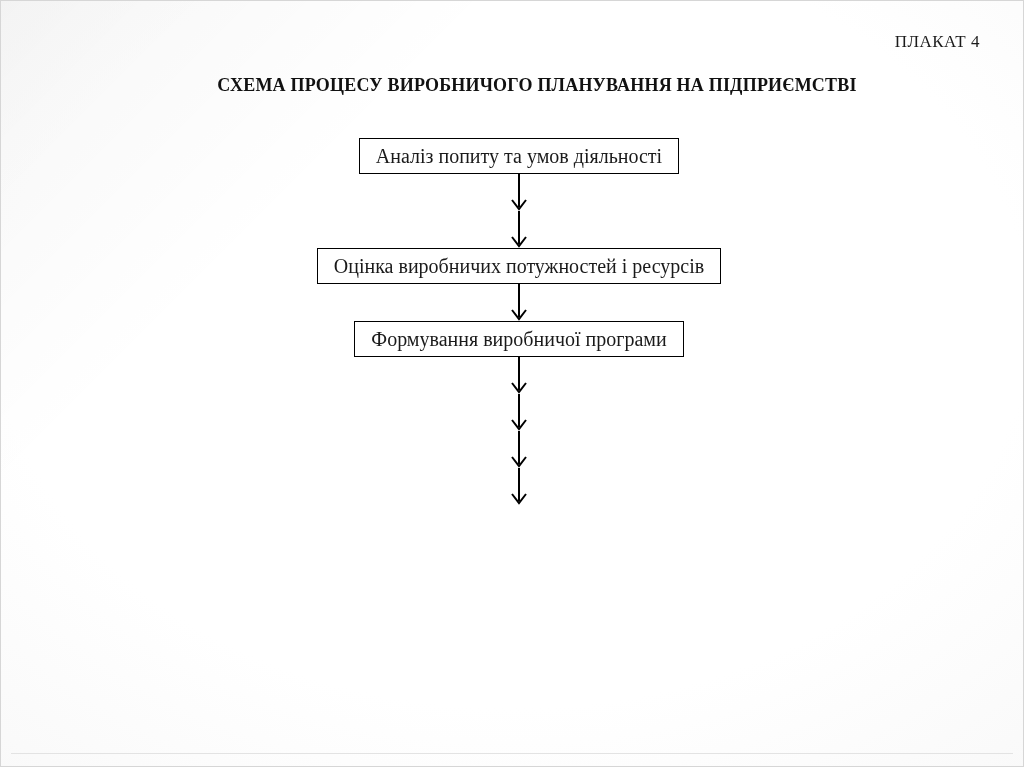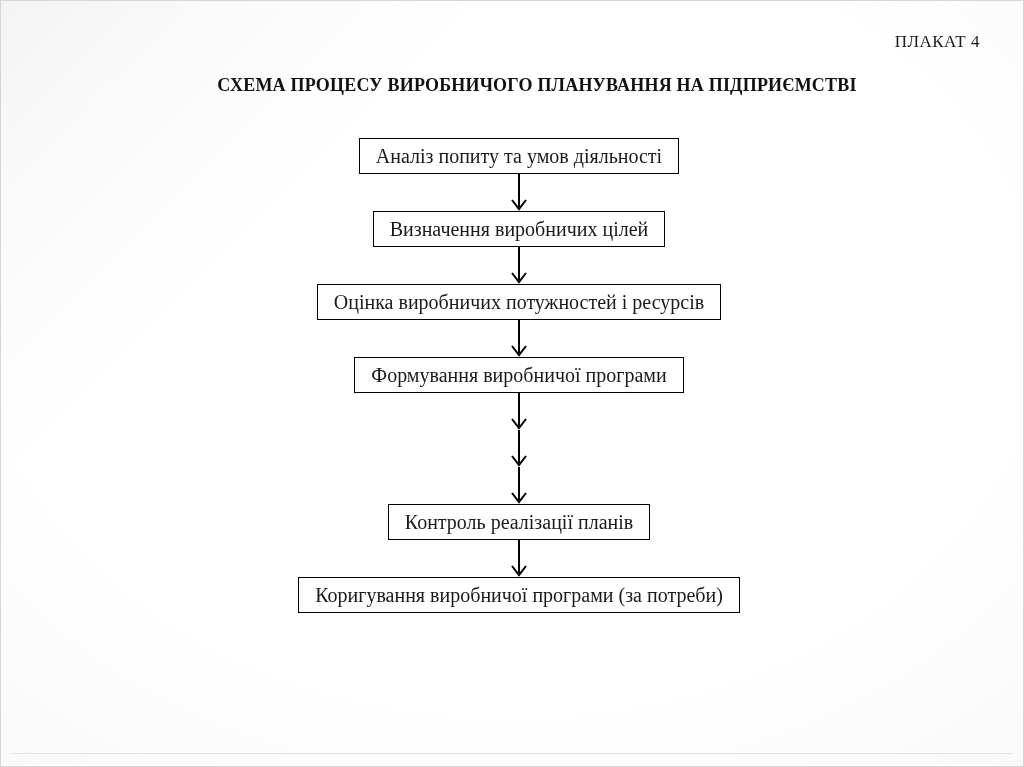--- a/index.html
+++ b/index.html
@@ -94,21 +94,20 @@
 
     <div class="step">Аналіз попиту та умов діяльності</div>
 
     <div class="arrow">
       <svg width="22" height="37" viewBox="0 0 22 37">
         <line x1="11" y1="0" x2="11" y2="33" stroke="#000000" stroke-width="2"></line>
         <polyline points="4,26 11,35 18,26" fill="none" stroke="#000000" stroke-width="2"></polyline>
       </svg>
     </div>
 
-    <div class="step">Визначення виробничих цілей</div>
 
     <div class="arrow">
       <svg width="22" height="37" viewBox="0 0 22 37">
         <line x1="11" y1="0" x2="11" y2="33" stroke="#000000" stroke-width="2"></line>
         <polyline points="4,26 11,35 18,26" fill="none" stroke="#000000" stroke-width="2"></polyline>
       </svg>
     </div>
 
     <div class="step">Оцінка виробничих потужностей і ресурсів</div>
 
@@ -137,28 +136,26 @@
     </div>
 
 
     <div class="arrow">
       <svg width="22" height="37" viewBox="0 0 22 37">
         <line x1="11" y1="0" x2="11" y2="33" stroke="#000000" stroke-width="2"></line>
         <polyline points="4,26 11,35 18,26" fill="none" stroke="#000000" stroke-width="2"></polyline>
       </svg>
     </div>
 
-    <div class="step">Контроль реалізації планів</div>
 
     <div class="arrow">
       <svg width="22" height="37" viewBox="0 0 22 37">
         <line x1="11" y1="0" x2="11" y2="33" stroke="#000000" stroke-width="2"></line>
         <polyline points="4,26 11,35 18,26" fill="none" stroke="#000000" stroke-width="2"></polyline>
       </svg>
     </div>
 
-    <div class="step">Коригування виробничої програми (за потреби)</div>
 
   </div>
 
   <div class="bottom-hairline"></div>
 
 </div>
 
 </body></html>

